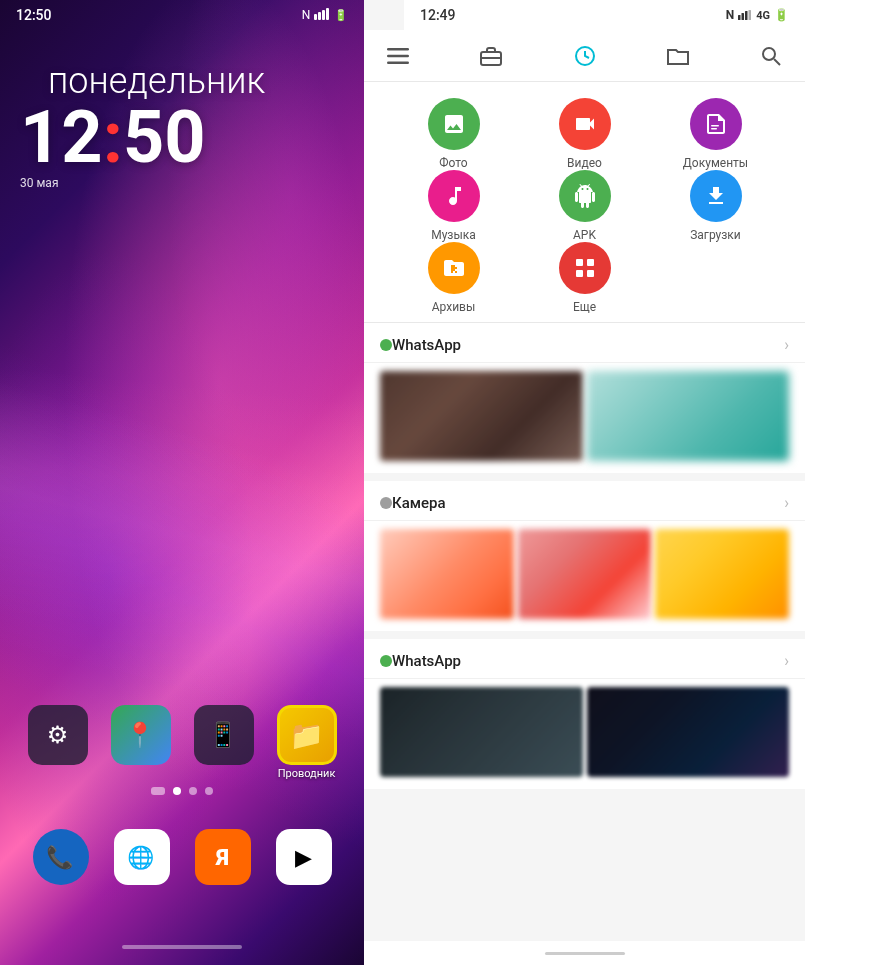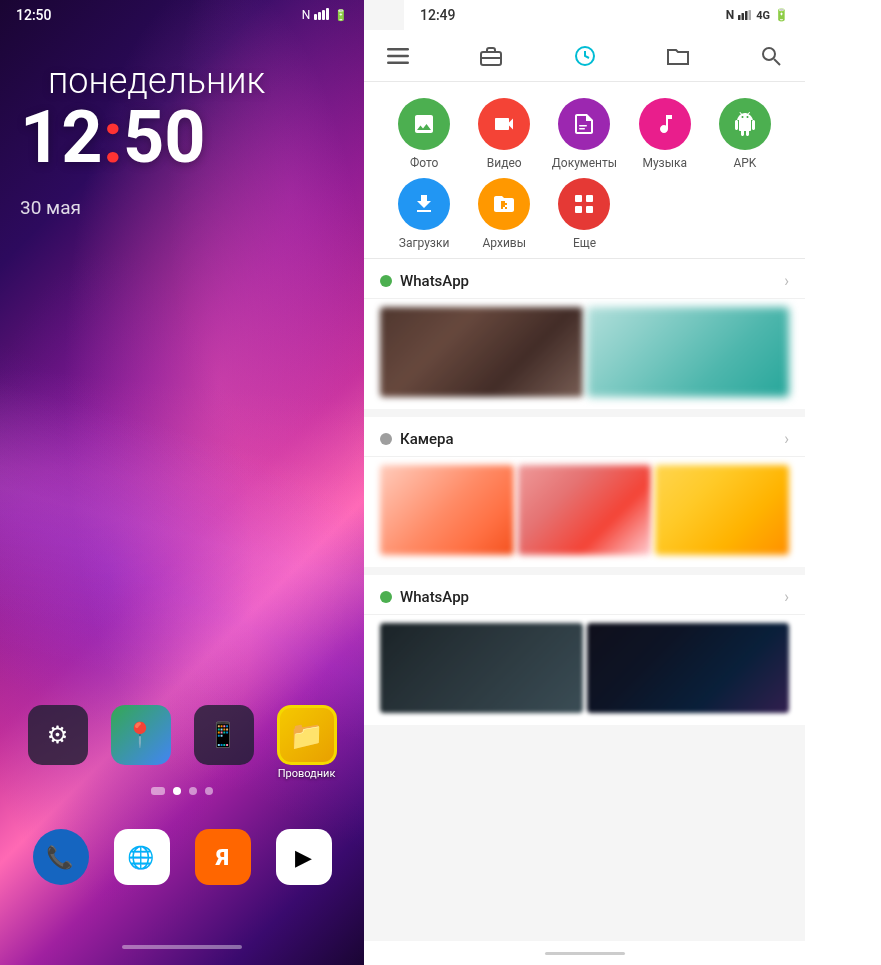--- a/index.html
+++ b/index.html
@@ -91,22 +91,22 @@
       line-height: 1;
       text-shadow: 0 2px 10px rgba(0,0,0,0.3);
     }
 
     .lock-time .colon-red {
       color: #ff3333;
     }
 
     .lock-date {
       color: rgba(255,255,255,0.85);
-      font-size: 19px;
-      margin-top: 22px;
+      font-size: 12px;
+      margin-top: 2px;
     }
 
     
     .app-icons-row {
       position: absolute;
       bottom: 200px;
       left: 0;
       right: 0;
       display: flex;
       justify-content: space-around;
@@ -266,22 +266,21 @@
 
     .toolbar-icon.active {
       color: #00bcd4;
     }
 
     
     .category-grid {
       background: white;
       padding: 16px 24px 8px;
       display: grid;
-      grid-template-columns: repeat(5, 1fr);
-      gap: 8px;
+      grid-template-columns: repeat(3, 1fr);
       border-bottom: 1px solid #e8e8e8;
     }
 
     .category-item {
       display: flex;
       flex-direction: column;
       align-items: center;
       gap: 6px;
       cursor: pointer;
     }
@@ -328,21 +327,20 @@
       display: flex;
       align-items: center;
       justify-content: space-between;
       padding: 12px 16px 8px;
       border-bottom: 1px solid #f0f0f0;
     }
 
     .section-title-row {
       display: flex;
       align-items: center;
-      gap: 8px;
     }
 
     .section-dot {
       width: 12px;
       height: 12px;
       border-radius: 50%;
     }
 
     .dot-green { background: #4CAF50; }
     .dot-gray { background: #9e9e9e; }

